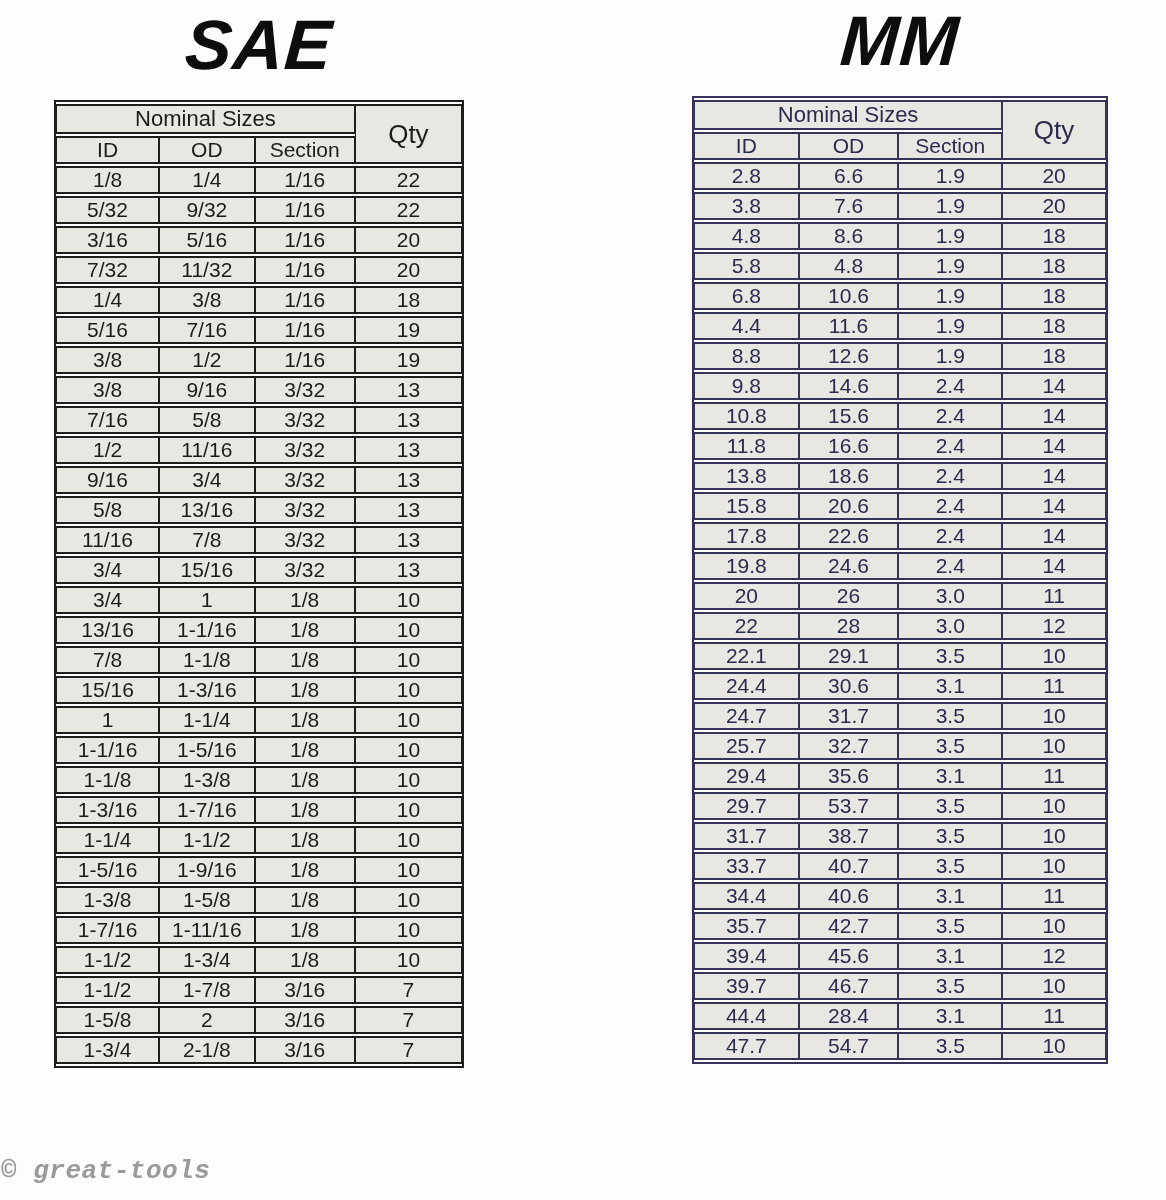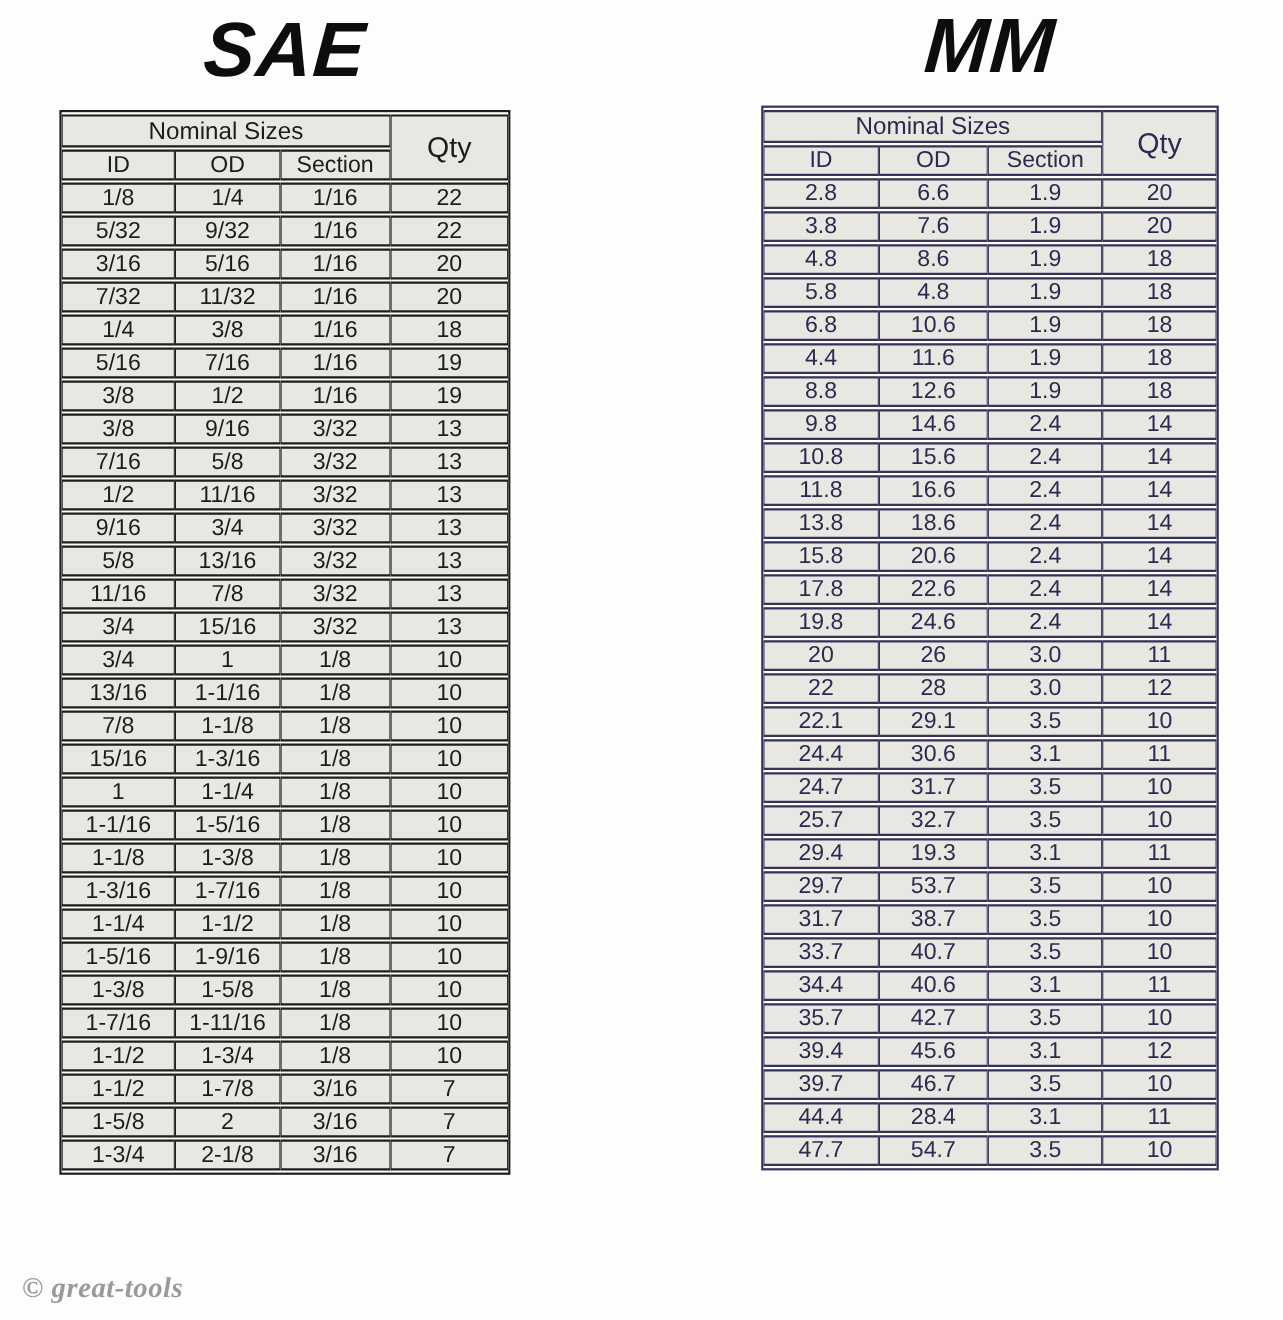--- a/index.html
+++ b/index.html
@@ -60,23 +60,23 @@
   }
   .mm th,.mm td{
     color:var(--mm-ink);
     border:2px solid var(--mm-line);
     border-left-width:1px;border-right-width:1px;
   }
   th.group-header{font-size:22px;margin-top:44px;}
   th.qty-header{font-size:26px;}
   .watermark{
     position:absolute;
-    left:20px;
+    left:1px;
     top:1156px;
-    font-family:Liberation Serif, serif;
+    font-family:Liberation Mono, monospace;
     font-style:italic;
     font-weight:700;
     font-size:26px;
     color:var(--watermark);
     letter-spacing:0.5px;
   }
 </style>
 </head>
 <body>
 
@@ -421,21 +421,21 @@
           <td>10</td>
         </tr>
         <tr>
           <td>25.7</td>
           <td>32.7</td>
           <td>3.5</td>
           <td>10</td>
         </tr>
         <tr>
           <td>29.4</td>
-          <td>19.3</td>
+          <td>35.6</td>
           <td>3.1</td>
           <td>11</td>
         </tr>
         <tr>
           <td>29.7</td>
           <td>53.7</td>
           <td>3.5</td>
           <td>10</td>
         </tr>
         <tr>

